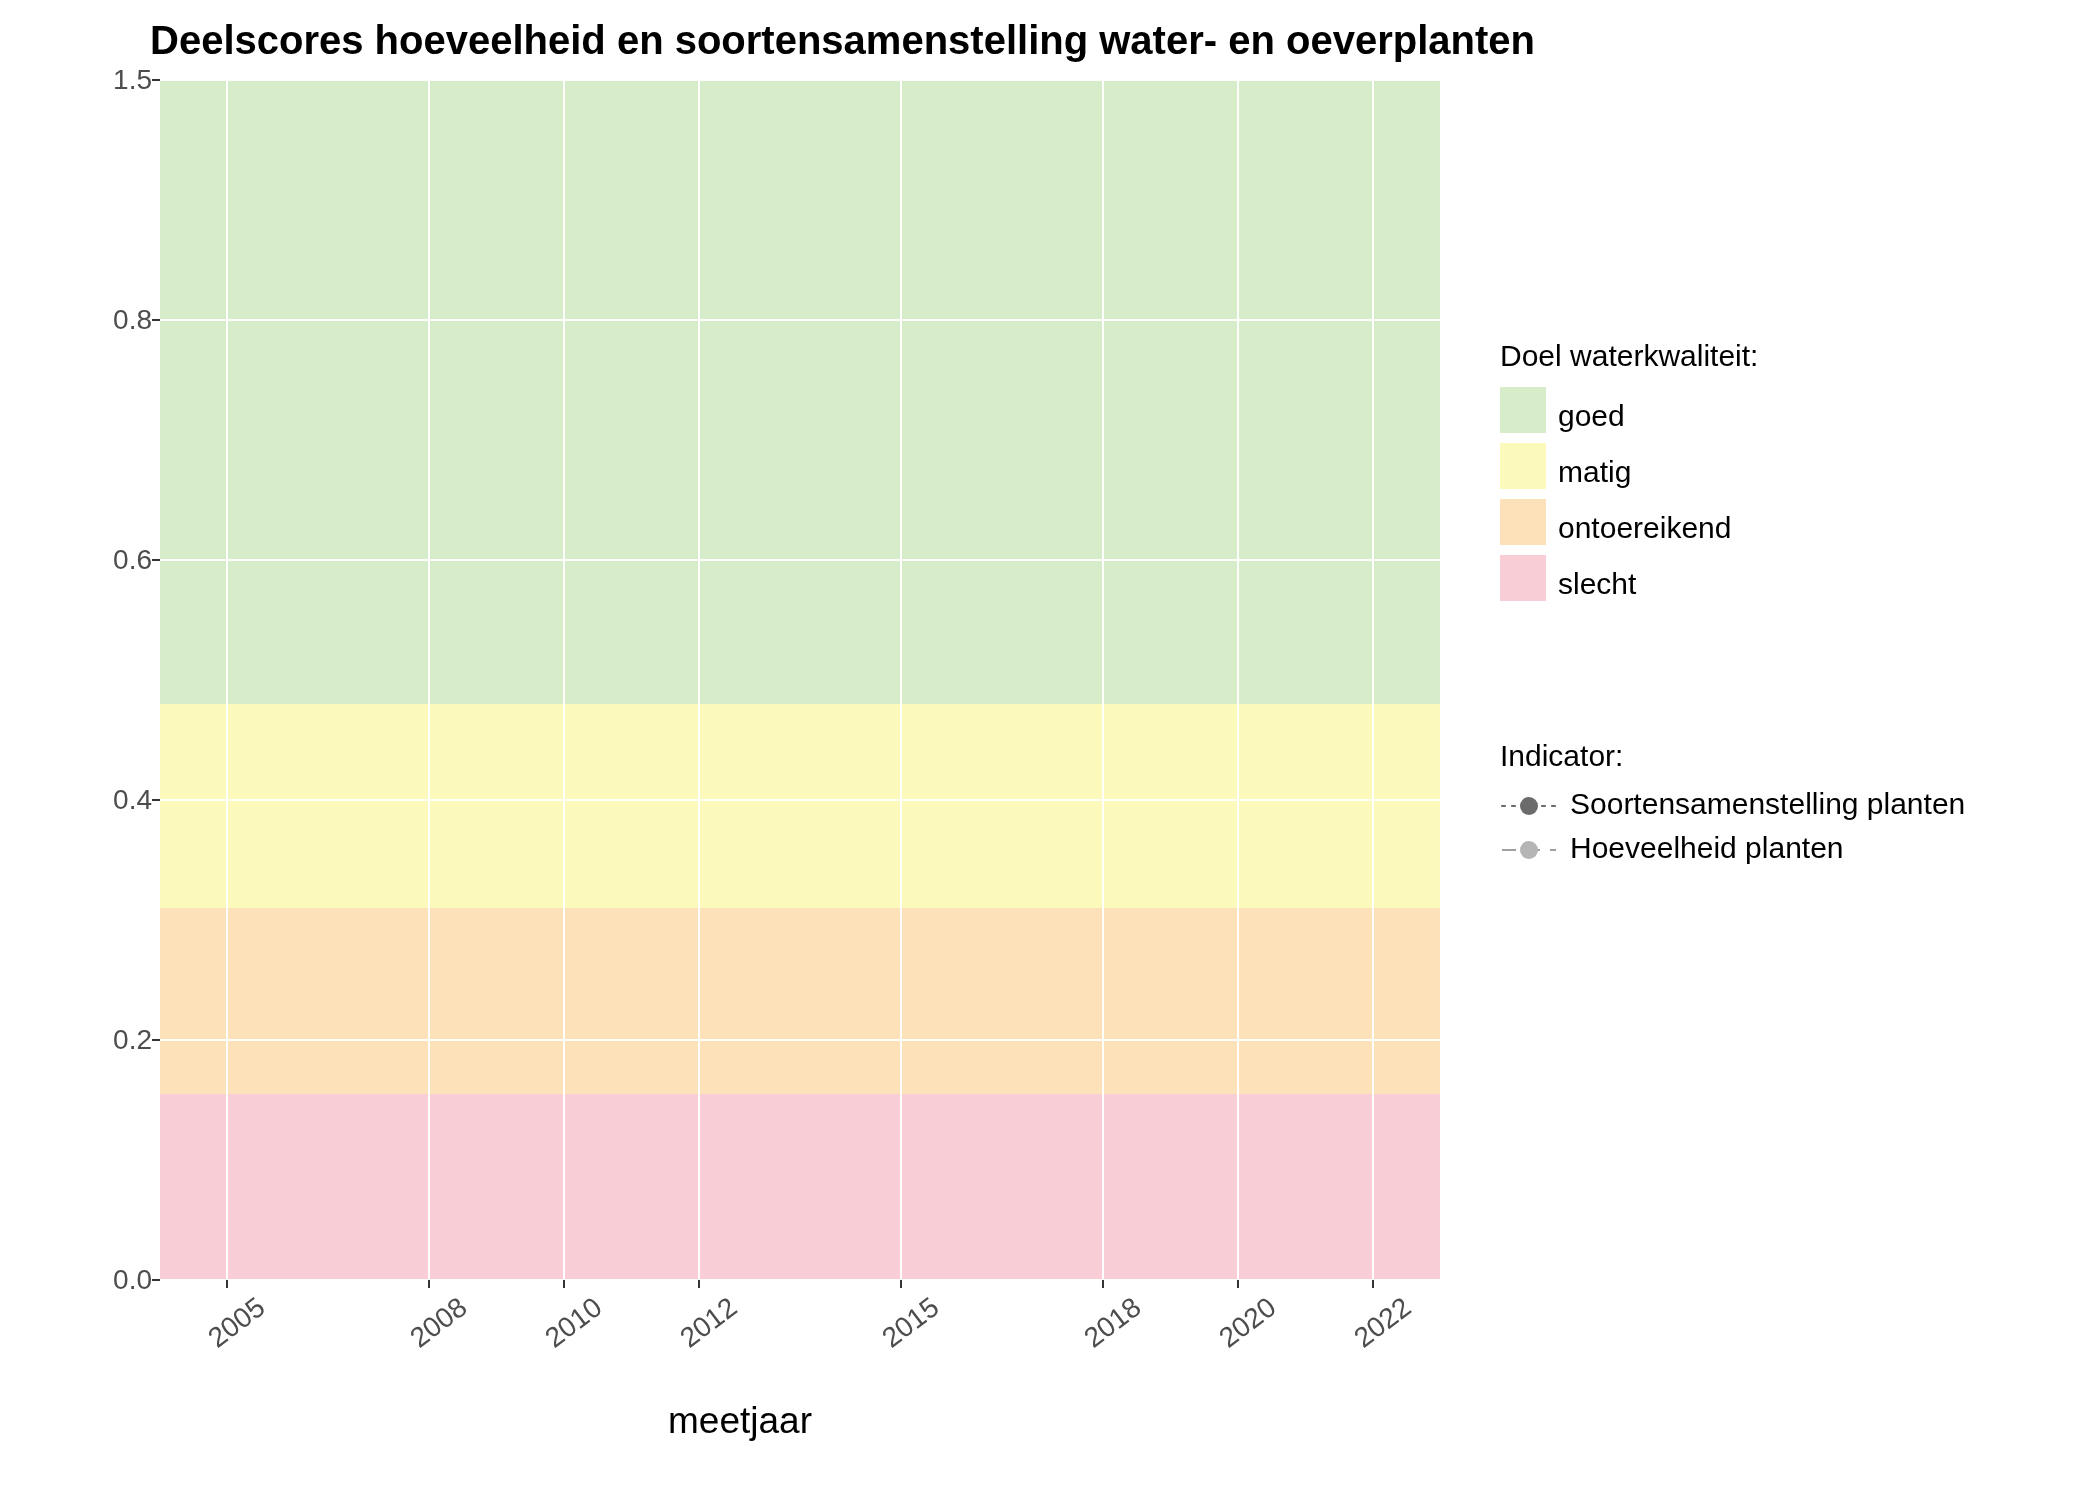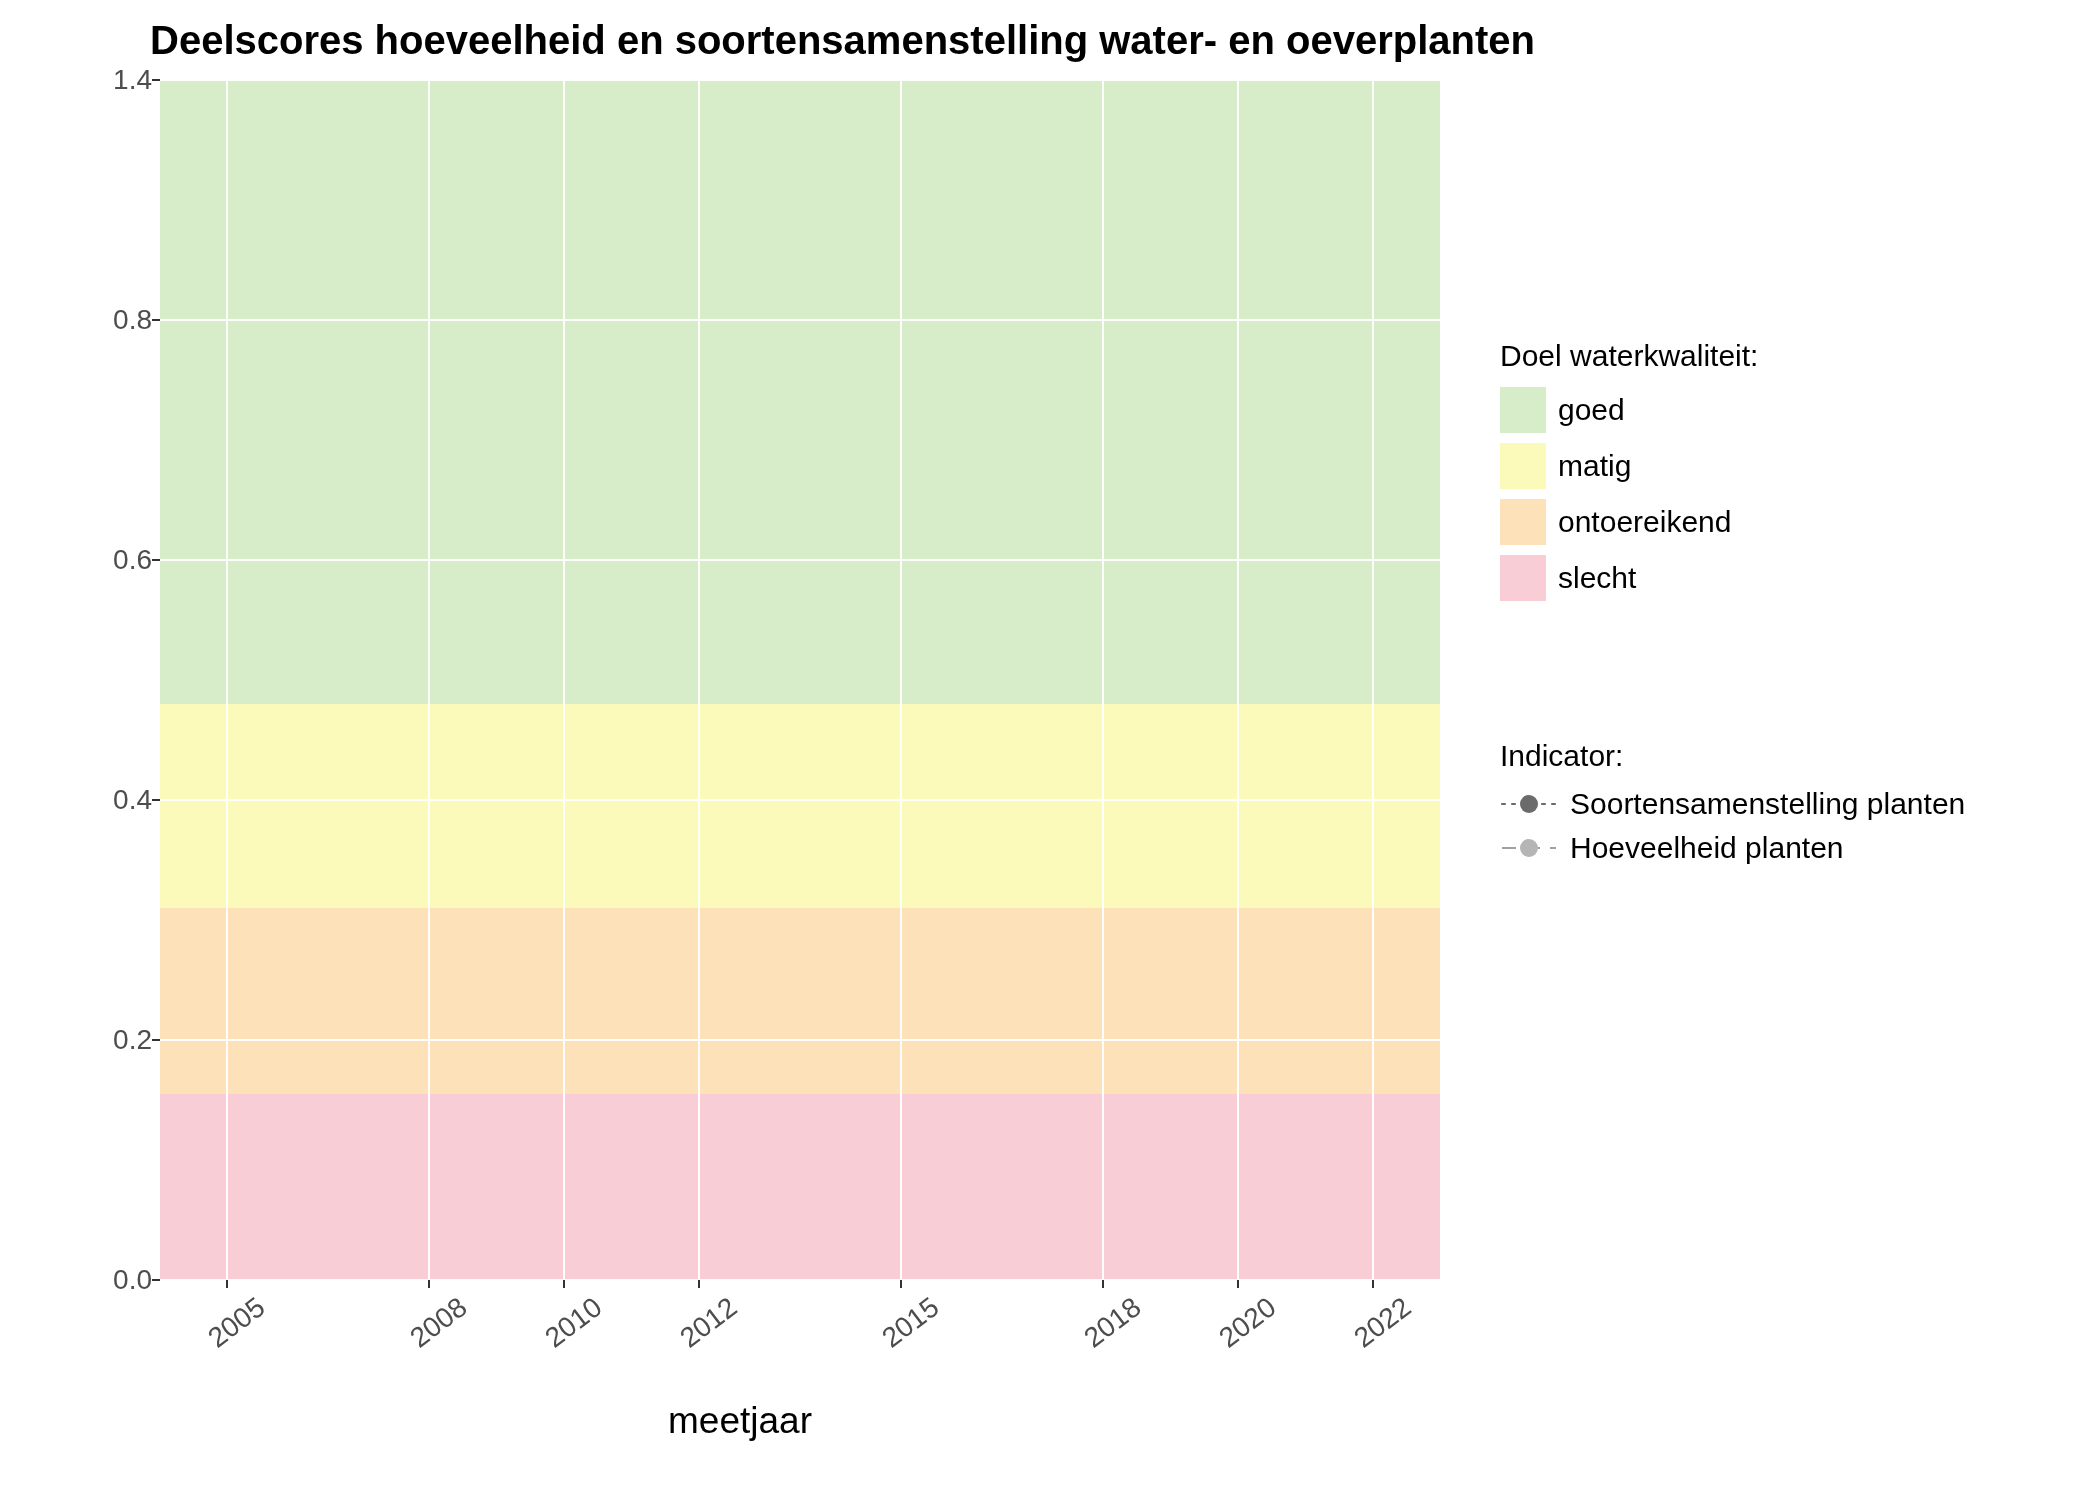--- a/index.html
+++ b/index.html
@@ -132,21 +132,21 @@
     font-size: 30px;
     color: #000;
     margin-top: 14px;
   }
   .legend .lg-title {
     font-size: 30px;
     margin-bottom: 14px;
   }
   .legend .item {
     display: flex;
-    align-items: center;
+    align-items: flex-end;
     gap: 12px;
     margin-bottom: 10px;
   }
   .swatch {
     width: 46px;
     height: 46px;
     flex: 0 0 46px;
   }
   .swatch.goed   { background: #d7ecc8; }
   .swatch.matig  { background: #fbfabb; }
@@ -248,21 +248,21 @@
 <div class="ytick-label" style="top: 1280px;">0.0</div>
     <div class="ytick-mark" style="top: 1280px;"></div>
     <div class="ytick-label" style="top: 1040px;">0.2</div>
     <div class="ytick-mark" style="top: 1040px;"></div>
     <div class="ytick-label" style="top: 800px;">0.4</div>
     <div class="ytick-mark" style="top: 800px;"></div>
     <div class="ytick-label" style="top: 560px;">0.6</div>
     <div class="ytick-mark" style="top: 560px;"></div>
     <div class="ytick-label" style="top: 320px;">0.8</div>
     <div class="ytick-mark" style="top: 320px;"></div>
-    <div class="ytick-label" style="top: 80px;">1.4</div>
+    <div class="ytick-label" style="top: 80px;">1.5</div>
     <div class="ytick-mark" style="top: 80px;"></div>
     <div class="xtick-mark" style="left: 226.368px;"></div>
     <div class="xtick-label" style="left: 227.368px;">2005</div>
     <div class="xtick-mark" style="left: 428.474px;"></div>
     <div class="xtick-label" style="left: 429.474px;">2008</div>
     <div class="xtick-mark" style="left: 563.211px;"></div>
     <div class="xtick-label" style="left: 564.211px;">2010</div>
     <div class="xtick-mark" style="left: 697.947px;"></div>
     <div class="xtick-label" style="left: 698.947px;">2012</div>
     <div class="xtick-mark" style="left: 900.053px;"></div>

